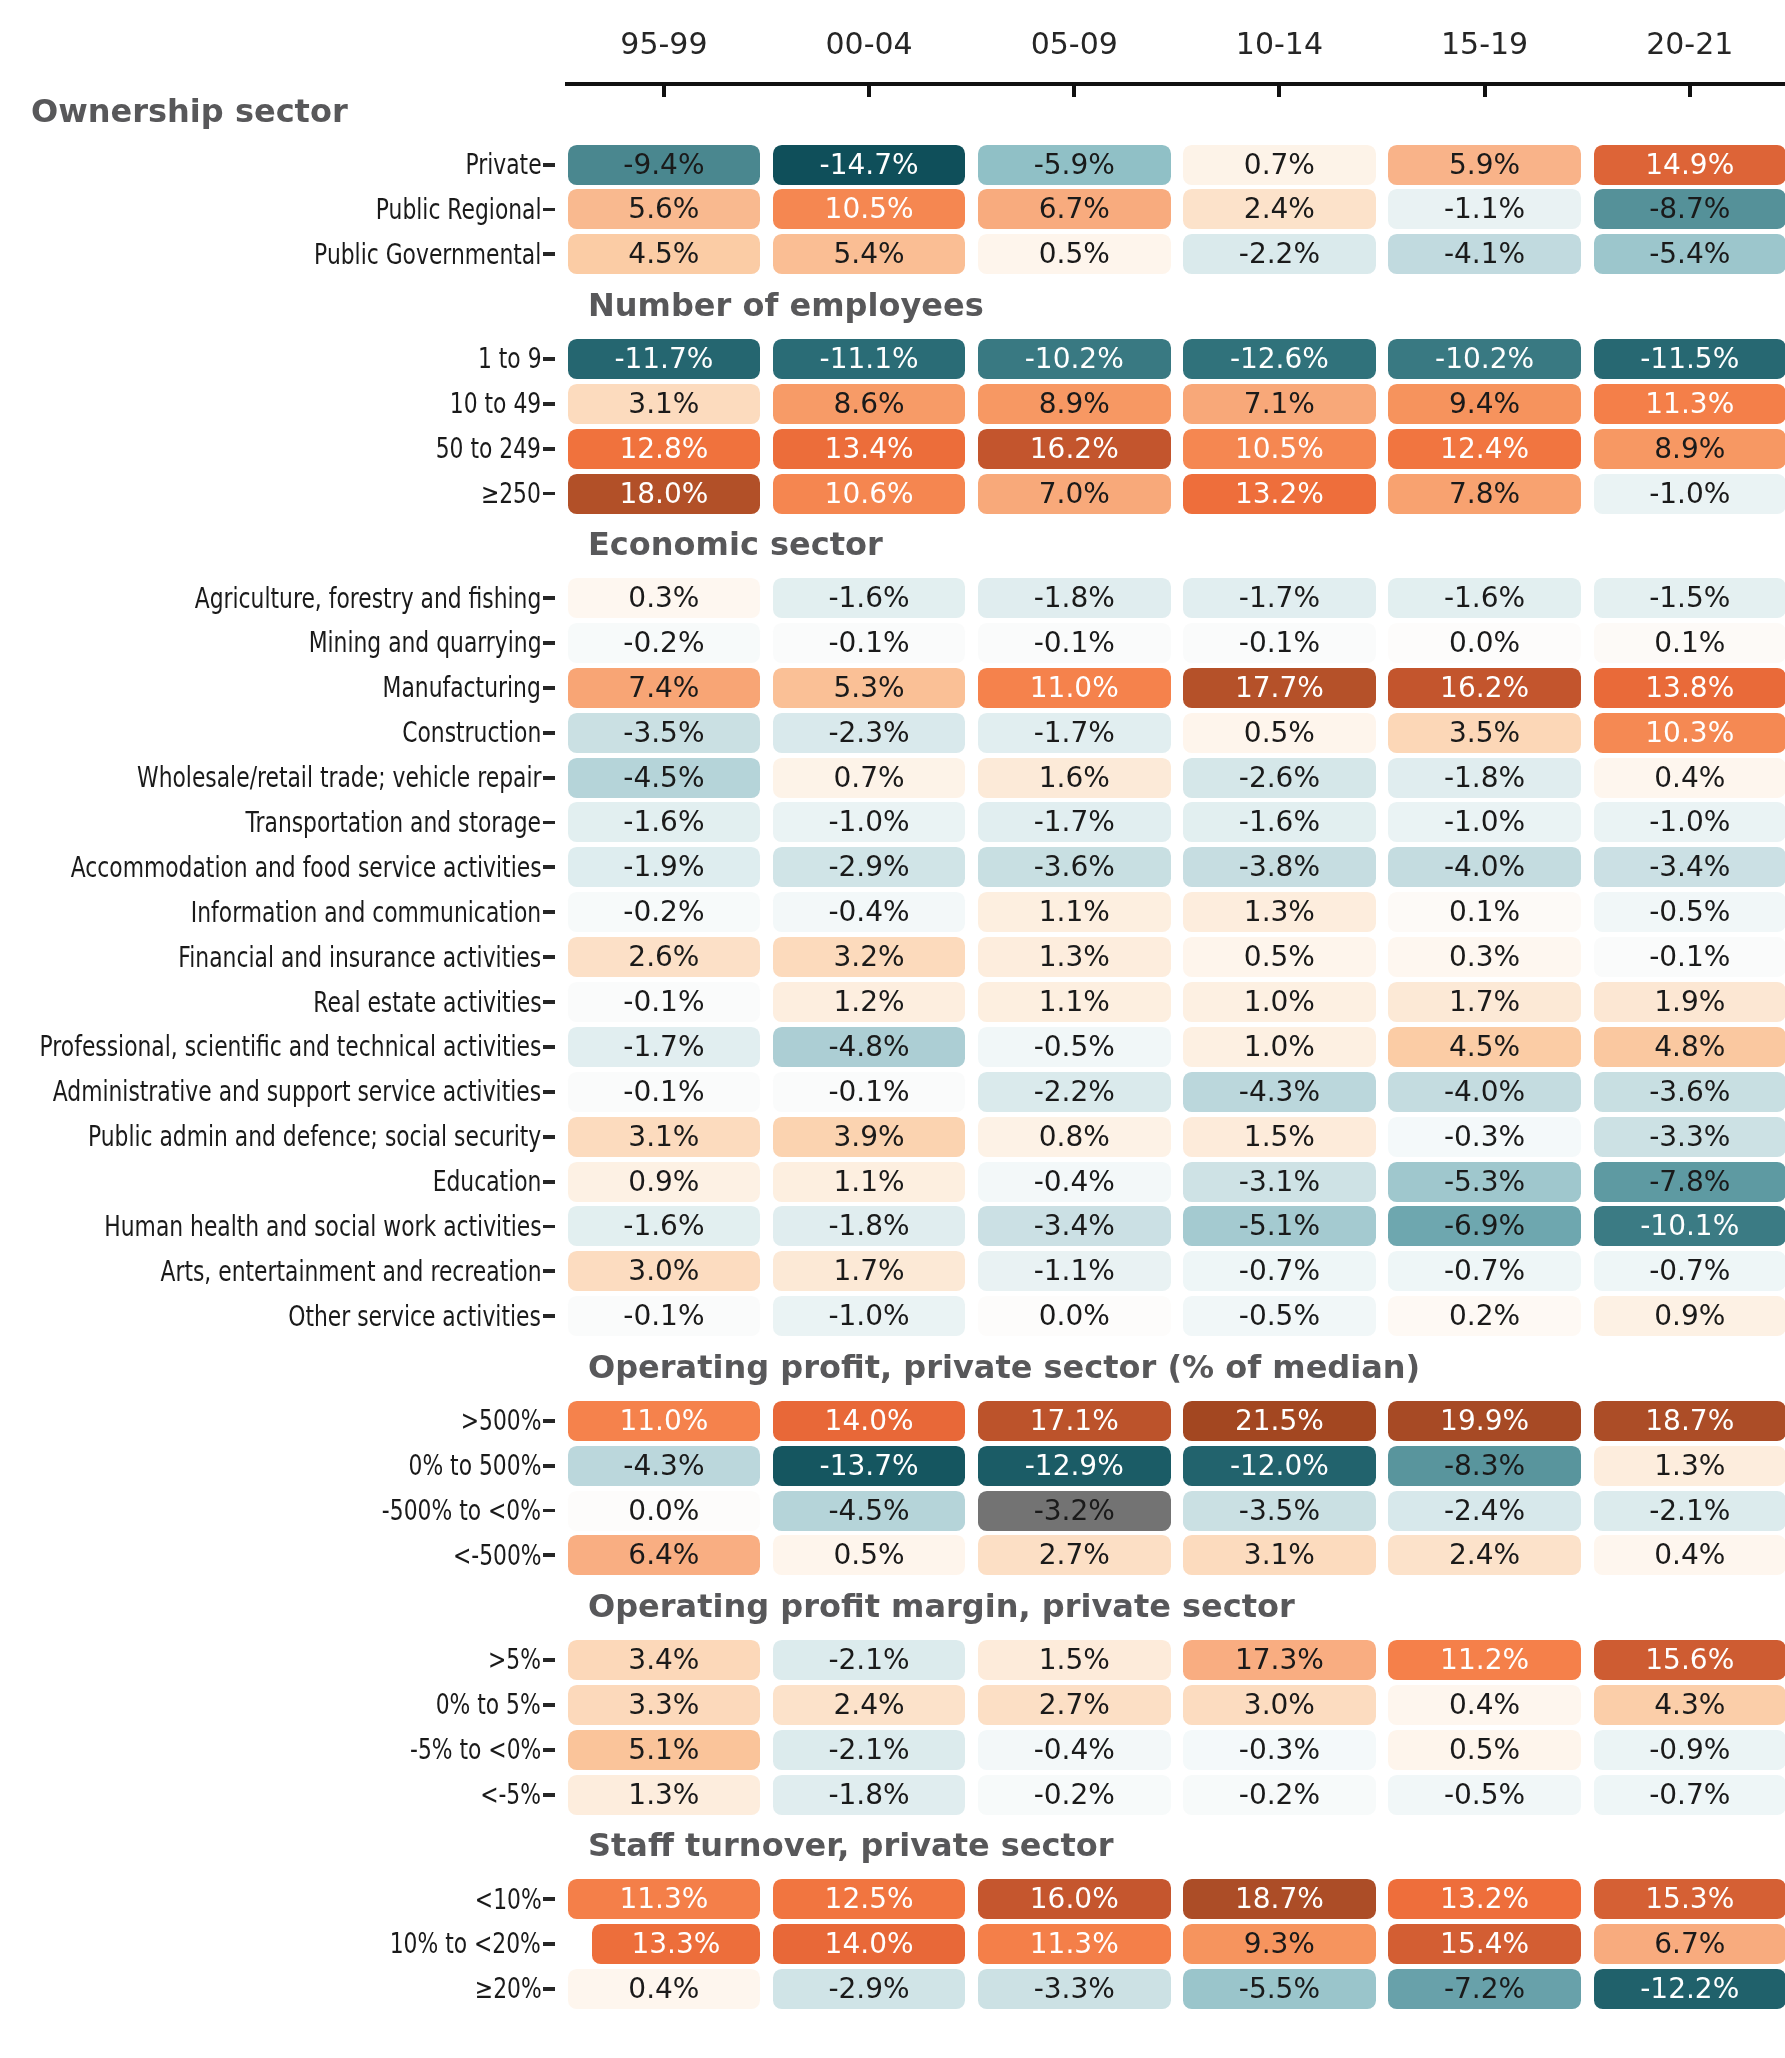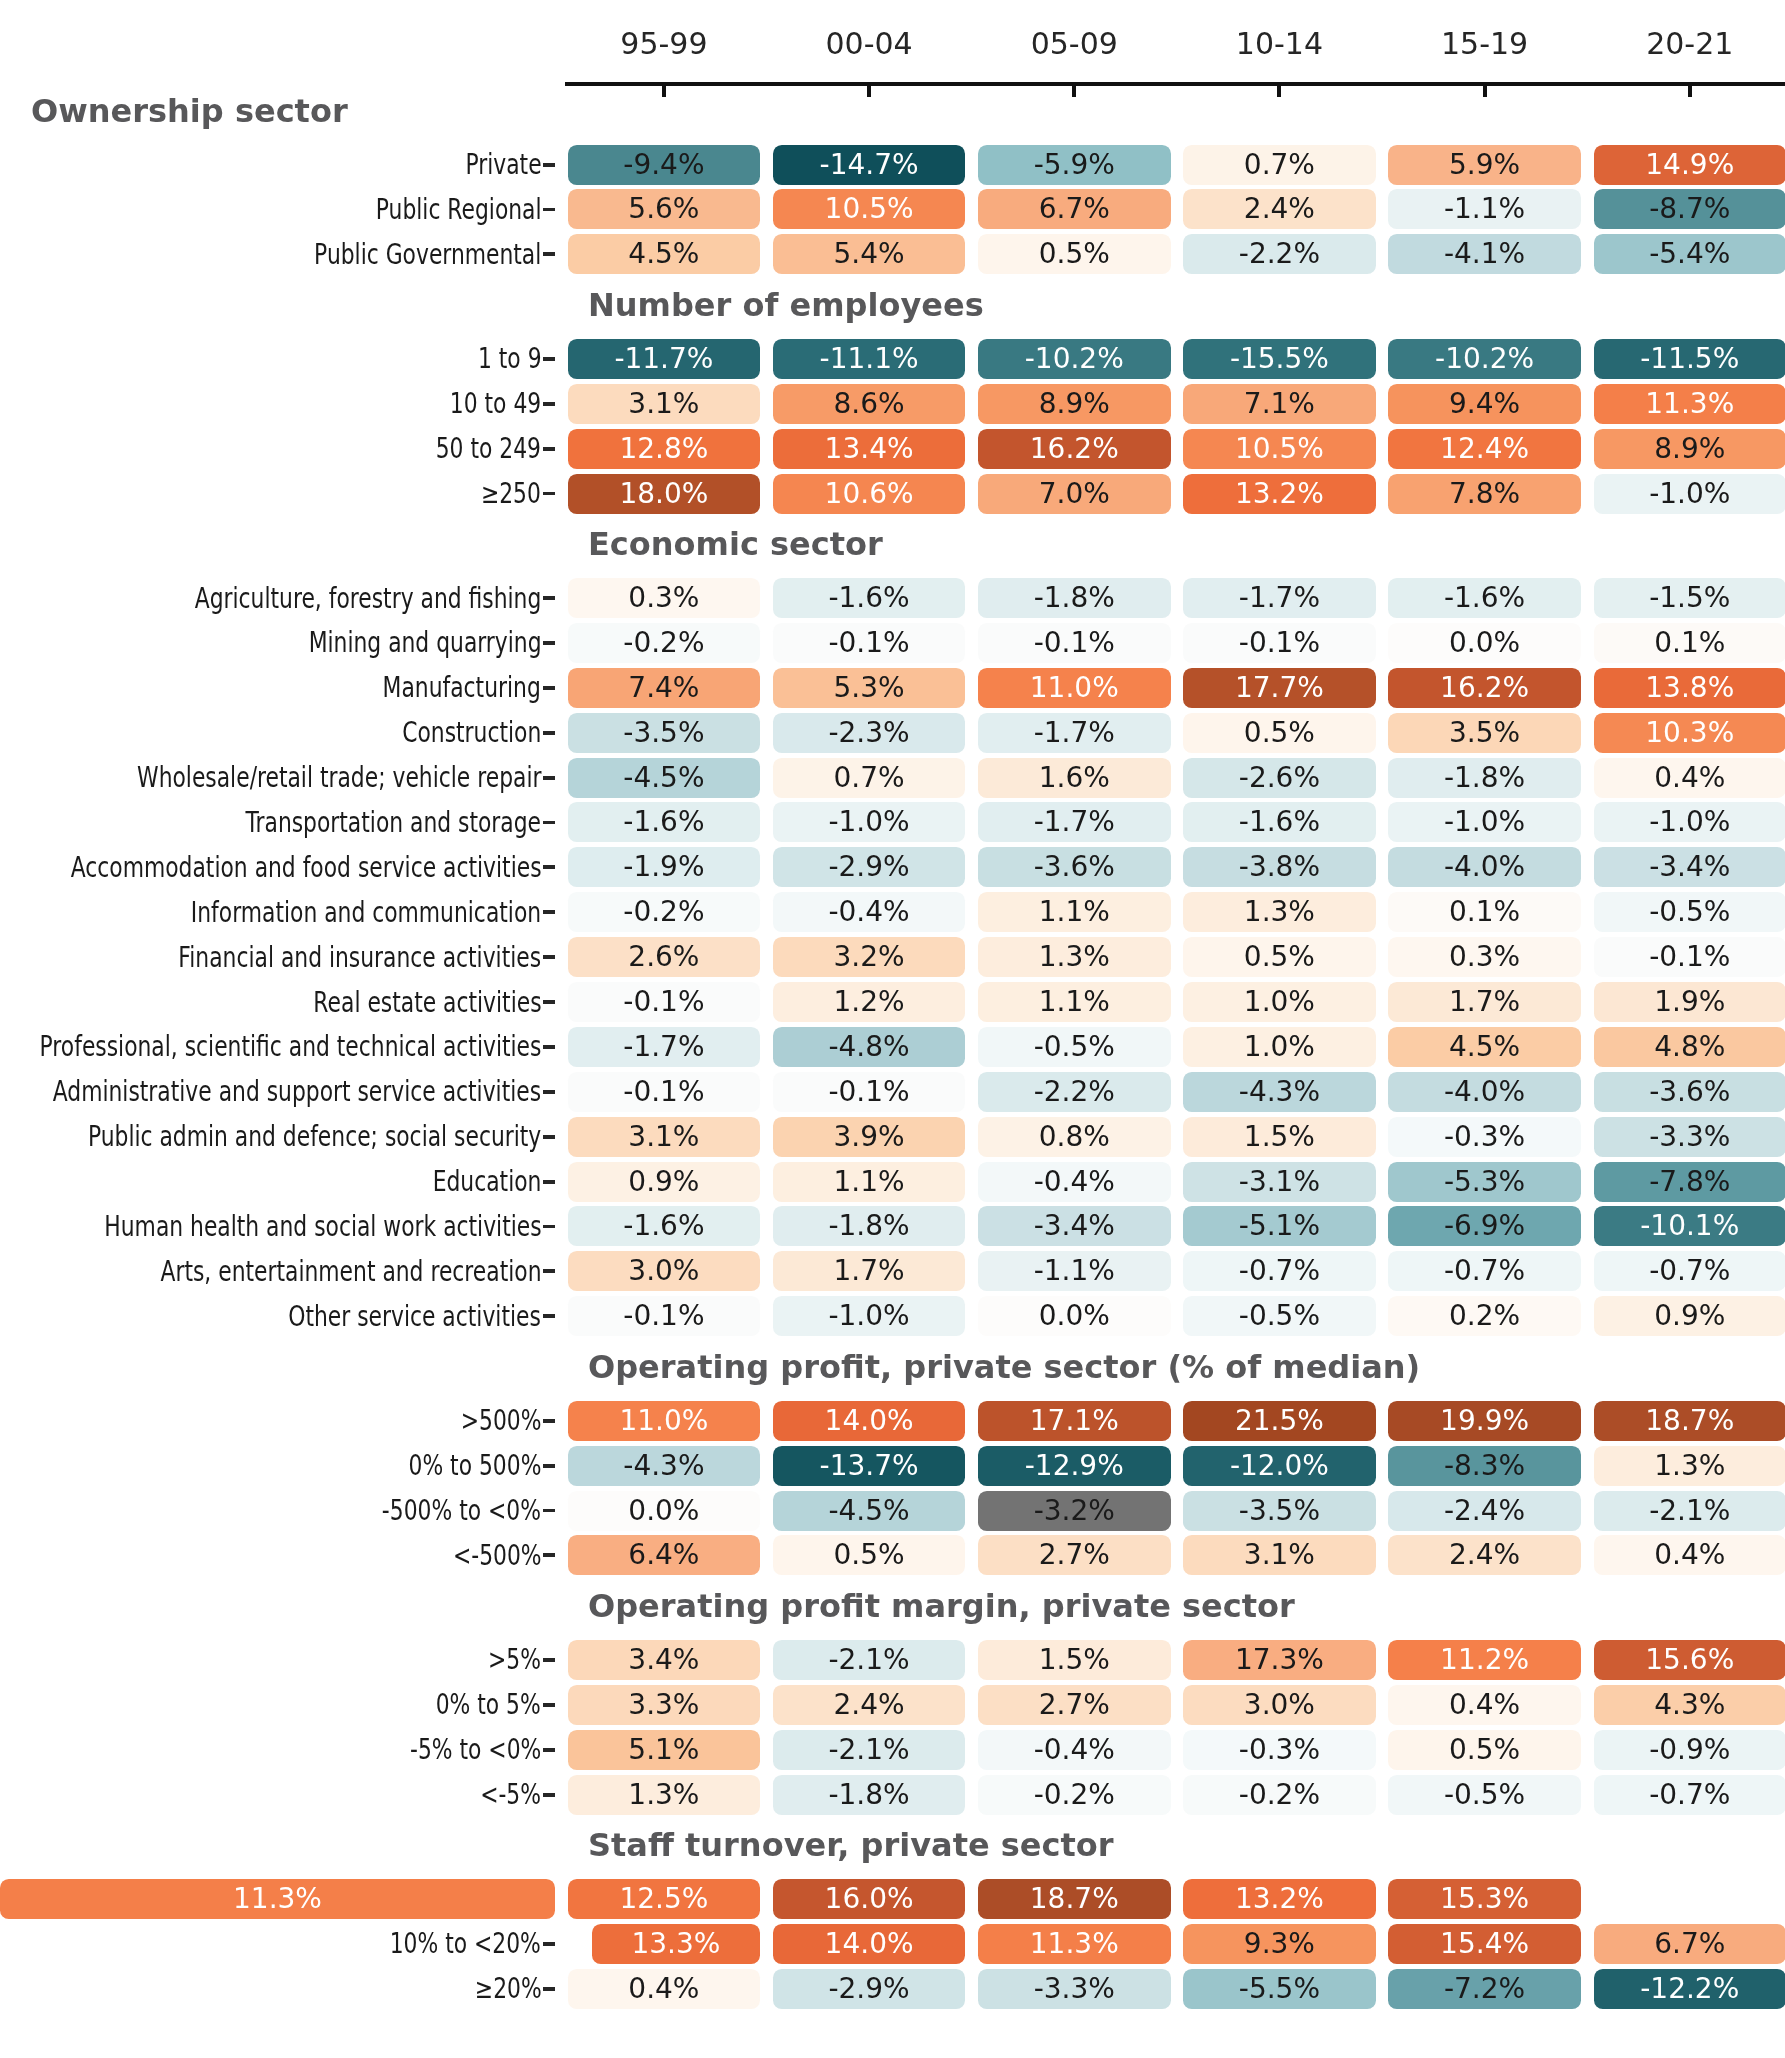--- a/index.html
+++ b/index.html
@@ -145,21 +145,21 @@
       <div class="section">
         <div class="section-title" style="color: rgb(88, 88, 90);">Number of employees</div>
         <div class="row grid7">
           <div class="row-label">
             <span class="lbl">1 to 9</span>
             <span class="ytick"></span>
           </div>
           <div class="cell" style="background: rgb(37, 102, 112); color: rgb(255, 255, 255);">-11.7%</div>
           <div class="cell" style="background: rgb(42, 108, 118); color: rgb(255, 255, 255);">-11.1%</div>
           <div class="cell" style="background: rgb(57, 121, 130); color: rgb(255, 255, 255);">-10.2%</div>
-          <div class="cell" style="background: rgb(48, 114, 123); color: rgb(255, 255, 255);">-15.5%</div>
+          <div class="cell" style="background: rgb(48, 114, 123); color: rgb(255, 255, 255);">-12.6%</div>
           <div class="cell" style="background: rgb(57, 121, 130); color: rgb(255, 255, 255);">-10.2%</div>
           <div class="cell" style="background: rgb(39, 104, 114); color: rgb(255, 255, 255);">-11.5%</div>
         </div>
         <div class="row grid7">
           <div class="row-label">
             <span class="lbl">10 to 49</span>
             <span class="ytick"></span>
           </div>
           <div class="cell" style="background: rgb(252, 219, 190); color: rgb(26, 26, 26);">3.1%</div>
           <div class="cell" style="background: rgb(247, 155, 103); color: rgb(26, 26, 26);">8.6%</div>
@@ -498,20 +498,24 @@
           <div class="cell" style="background: rgb(224, 237, 239); color: rgb(26, 26, 26);">-1.8%</div>
           <div class="cell" style="background: rgb(247, 250, 250); color: rgb(26, 26, 26);">-0.2%</div>
           <div class="cell" style="background: rgb(247, 250, 250); color: rgb(26, 26, 26);">-0.2%</div>
           <div class="cell" style="background: rgb(241, 247, 248); color: rgb(26, 26, 26);">-0.5%</div>
           <div class="cell" style="background: rgb(238, 246, 247); color: rgb(26, 26, 26);">-0.7%</div>
         </div>
       </div>
       <div class="section">
         <div class="section-title" style="color: rgb(88, 88, 90);">Staff turnover, private sector</div>
         <div class="row grid7">
+          <div class="row-label">
+            <span class="lbl">&lt;10%</span>
+            <span class="ytick"></span>
+          </div>
           <div class="cell" style="background: rgb(244, 127, 73); color: rgb(255, 255, 255);">11.3%</div>
           <div class="cell" style="background: rgb(241, 117, 64); color: rgb(255, 255, 255);">12.5%</div>
           <div class="cell" style="background: rgb(197, 86, 46); color: rgb(255, 255, 255);">16.0%</div>
           <div class="cell" style="background: rgb(172, 77, 39); color: rgb(255, 255, 255);">18.7%</div>
           <div class="cell" style="background: rgb(238, 110, 59); color: rgb(255, 255, 255);">13.2%</div>
           <div class="cell" style="background: rgb(213, 96, 52); color: rgb(255, 255, 255);">15.3%</div>
         </div>
         <div class="row grid7">
           <div class="row-label">
             <span class="lbl">10% to &lt;20%</span>

